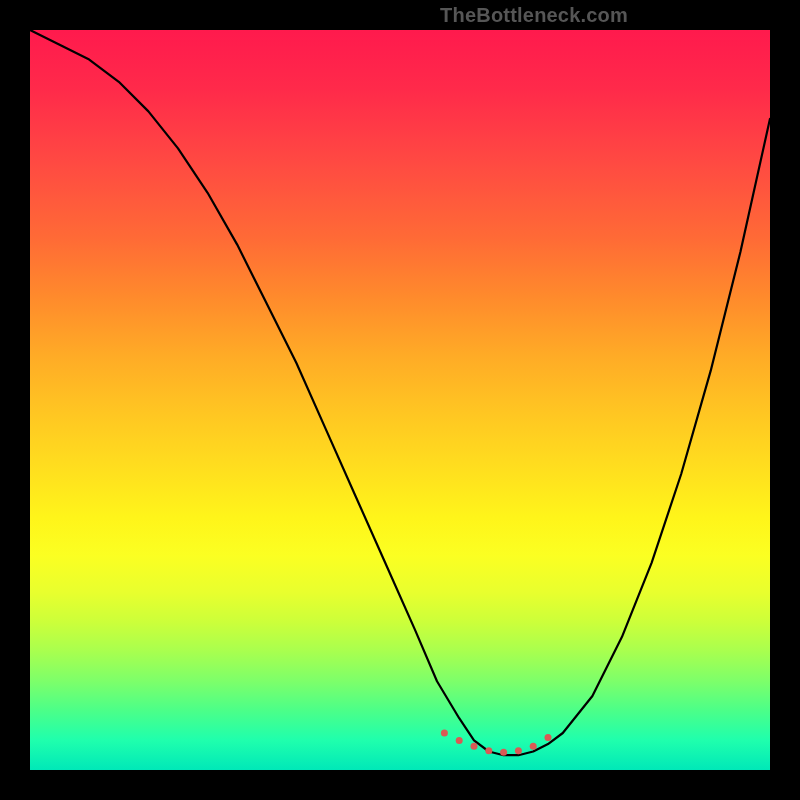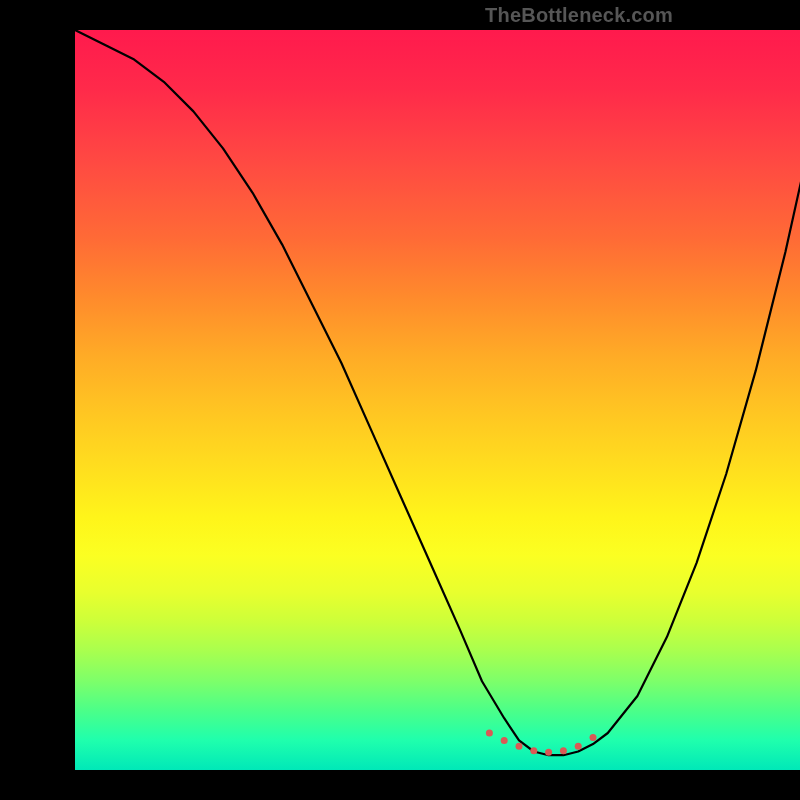--- a/index.html
+++ b/index.html
@@ -2,21 +2,20 @@
 <html><head>
 <meta charset="utf-8">
 <style>
   * { margin: 0; padding: 0; box-sizing: border-box; }
   html, body { width: 800px; height: 800px; overflow: hidden; background: #000; }
   .container {
     position: relative;
     width: 648px;
     height: 800px;
     background: #000;
-    margin-left: 45px;
   }
   .watermark {
     position: absolute;
     top: 4px;
     right: 20px;
     font-family: Arial, Helvetica, sans-serif;
     font-size: 20px;
     font-weight: 600;
     color: #565656;
     letter-spacing: 0.2px;

